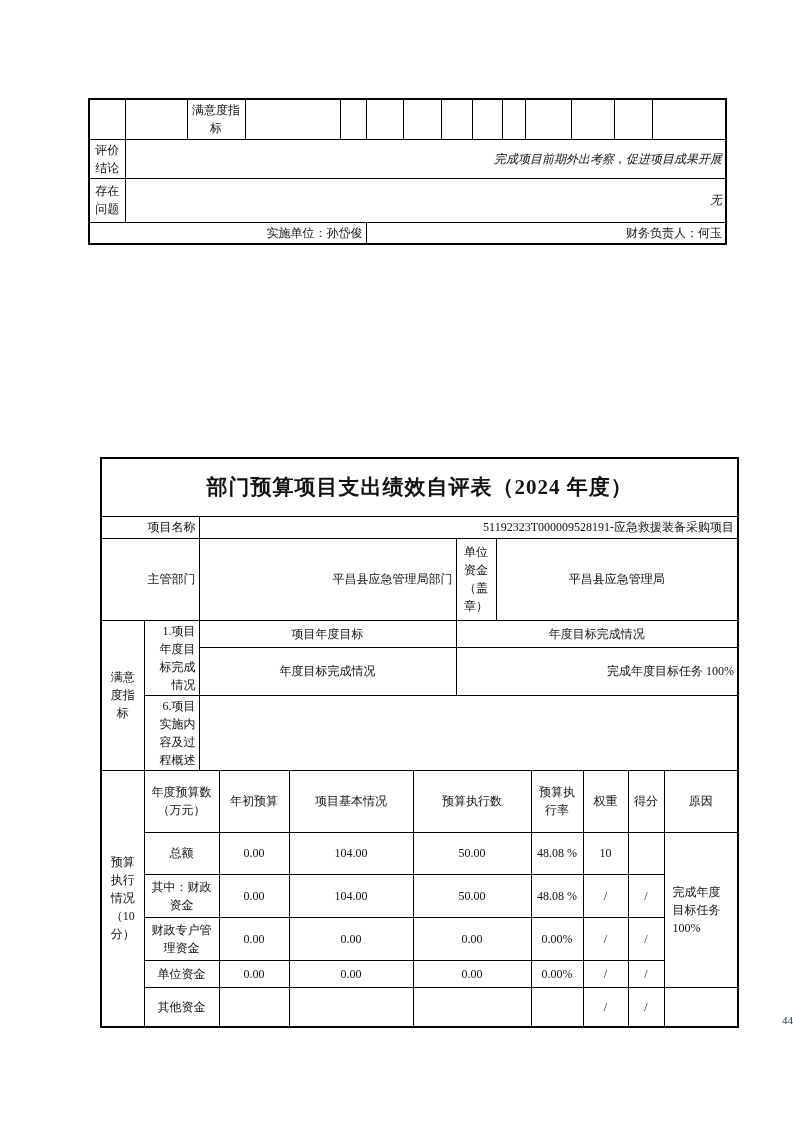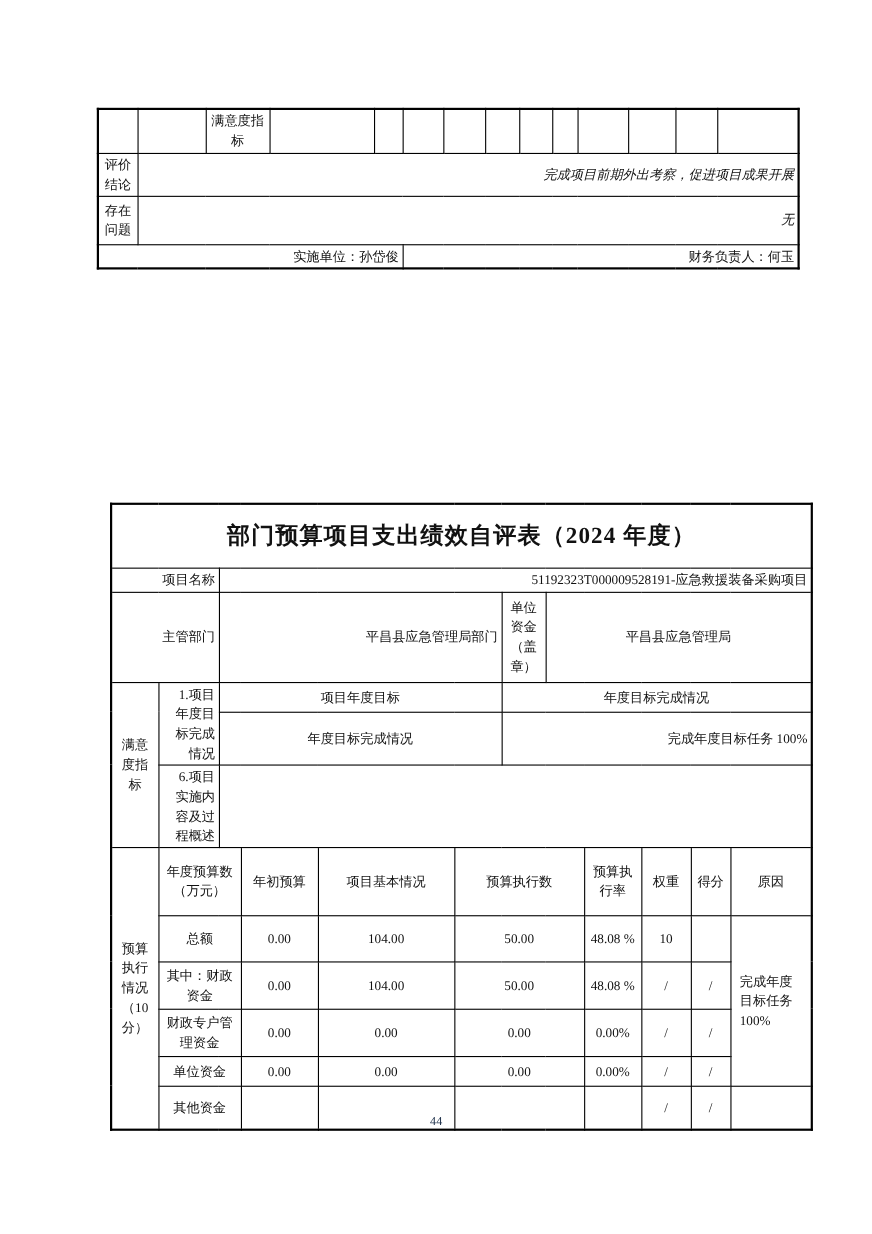--- a/index.html
+++ b/index.html
@@ -16,21 +16,21 @@
     padding:1px 3px; overflow:hidden; word-break:break-all;
   }
   .t1 { position:absolute; left:88px; top:98px; width:637px; border:2px solid #000; }
   .t2 { position:absolute; left:100px; top:457px; width:637px; border:2px solid #000; }
   .lt { text-align:right; padding-left:7px;font-family:Liberation Serif, serif; }
   .it { font-style:italic; }
   .title-cell { font-weight:bold; font-size:21px; letter-spacing:1px; }
   .reason-cell { text-align:left; padding:0 8px; }
   .pagenum {
     position:absolute; left:0; top:1014px; width:100%;
-    text-align:center; font-size:11px; color:#24364f;
+    text-align:right; font-size:11px; color:#24364f;
   }
 </style>
 </head>
 <body>
 
 <div class="page">
 
   <table class="t1">
     <colgroup>
       <col style="width:36px">

